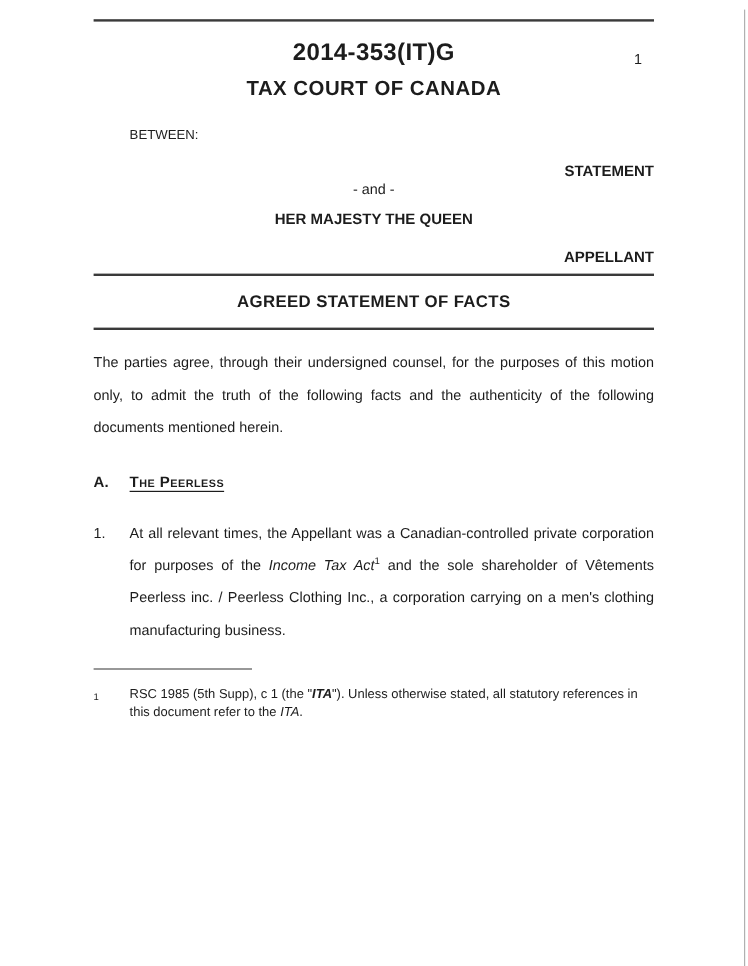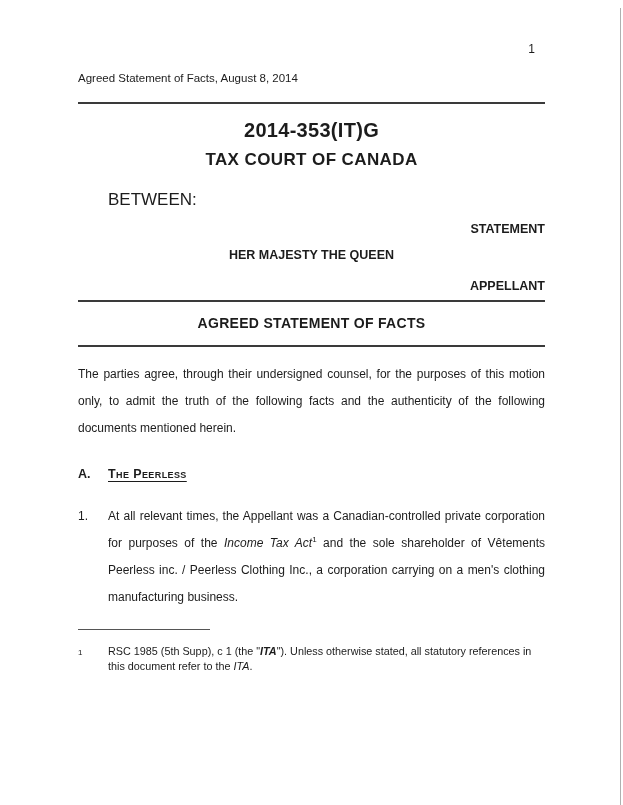--- a/index.html
+++ b/index.html
@@ -59,21 +59,21 @@
     margin-top: 11px;
     text-align: center;
     font-weight: bold;
     font-size: 17px;
     line-height: 20px;
     letter-spacing: 0.4px;
   }
   .between {
     margin-top: 22px;
     margin-left: 30px;
-    font-size: 17px;
+    font-size: 11px;
     line-height: 15px;
   }
   .party-name {
     text-align: center;
     font-weight: bold;
     font-size: 12.5px;
     line-height: 15px;
   }
   .appellant-name { margin-top: 13px; }
   .party-role {
@@ -171,33 +171,33 @@
 </head>
 <body>
 
 <div class="page">
   <div class="scan-edge"></div>
 
   <div class="page-number">1</div>
 
   <div class="content">
 
-    <div class="running-header">Agreed Statement of Facts, August 8, 2014</div>
 
     <hr class="rule rule-1">
 
     <div class="docket">2014-353(IT)G</div>
 
     <div class="court-name">TAX COURT OF CANADA</div>
 
     <div class="between">BETWEEN:</div>
 
 
     <div class="party-role appellant-role">STATEMENT</div>
 
+    <div class="and-separator">- and -</div>
 
     <div class="party-name respondent-name">HER MAJESTY THE QUEEN</div>
 
     <div class="party-role respondent-role">APPELLANT</div>
 
     <hr class="rule rule-2">
 
     <div class="doc-title">AGREED STATEMENT OF FACTS</div>
 
     <hr class="rule rule-3">

